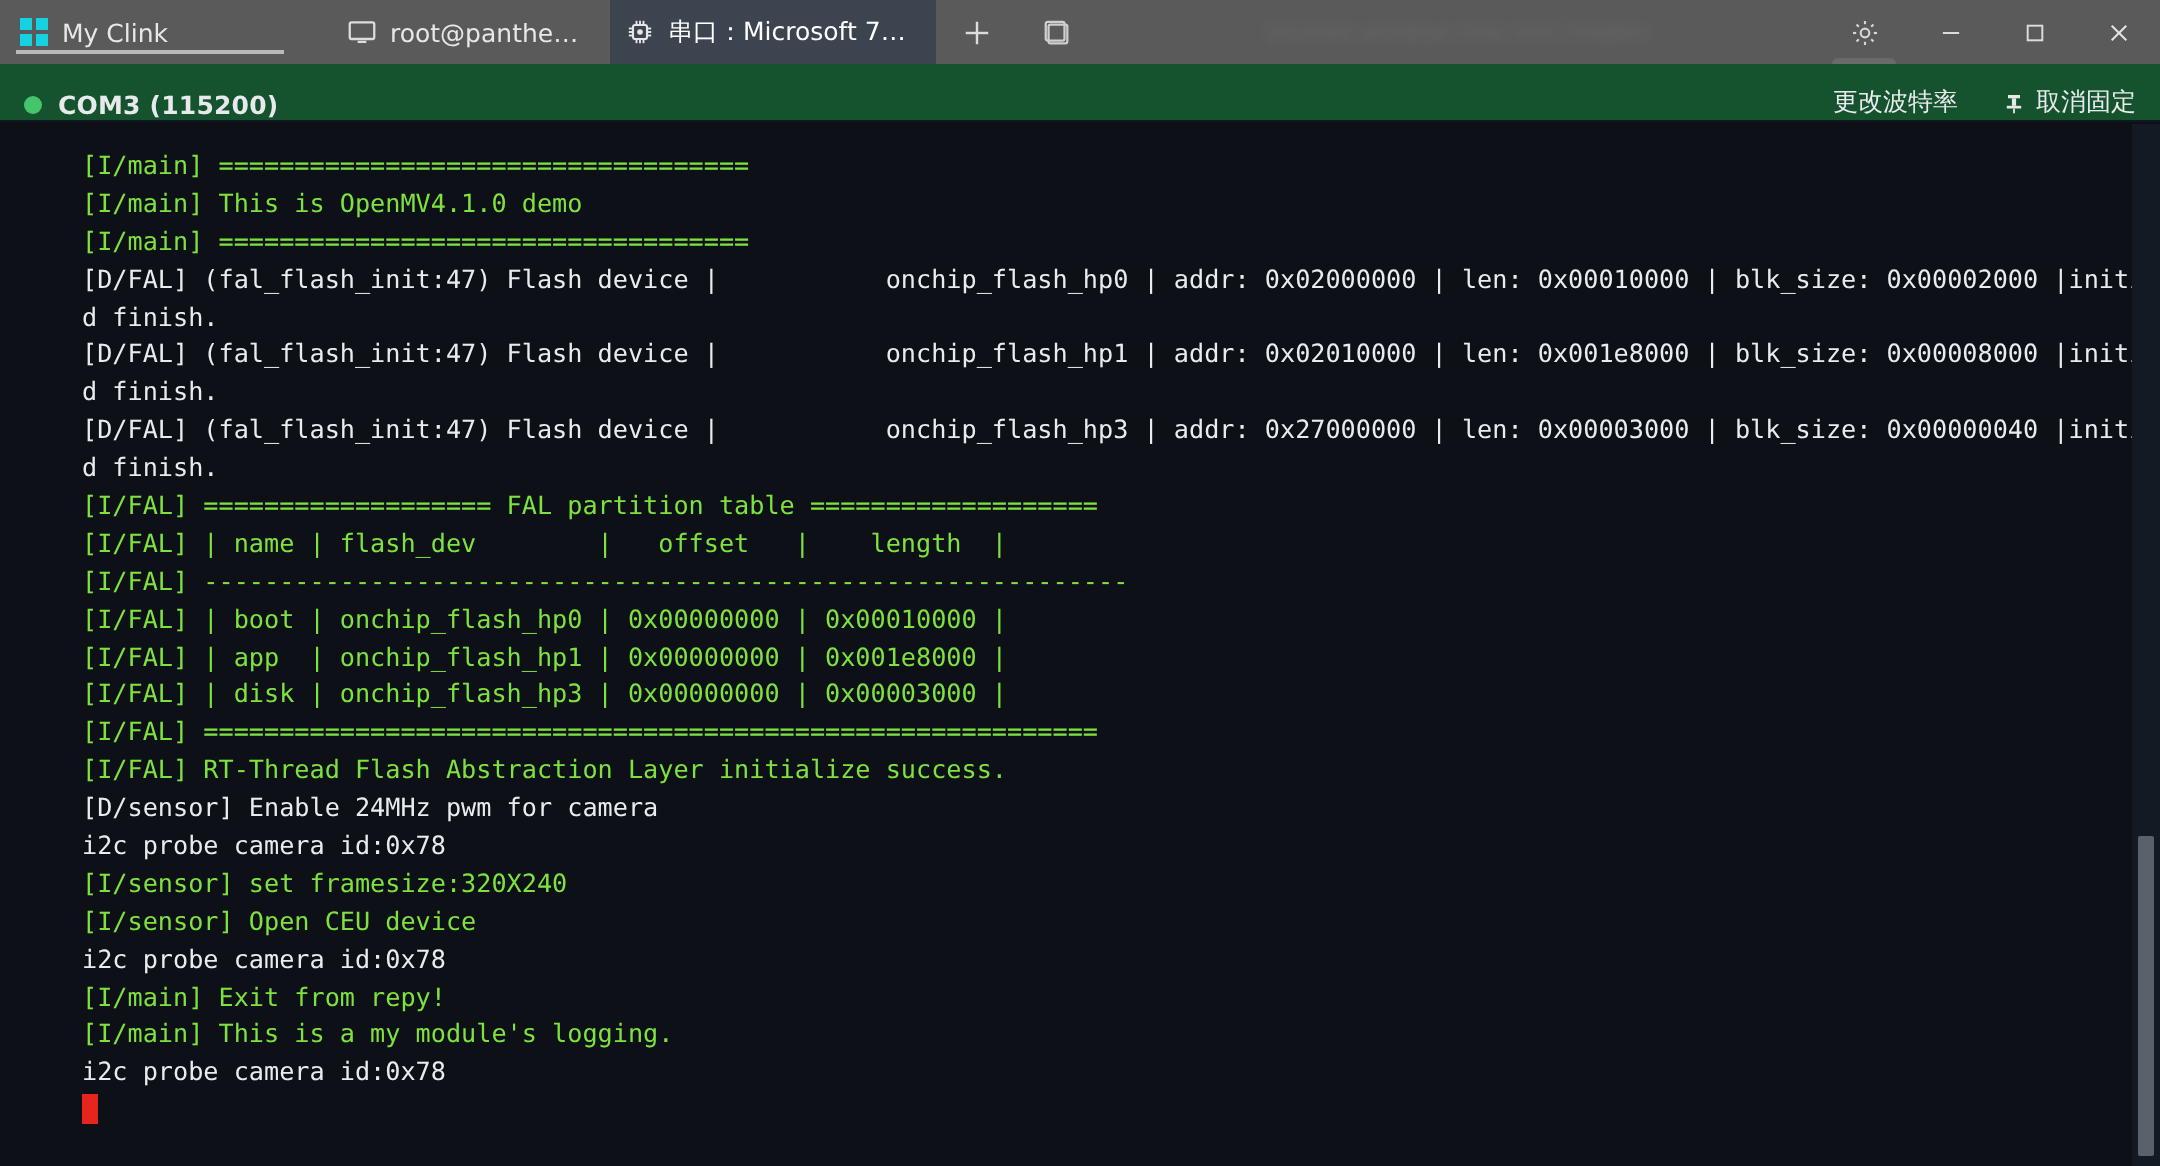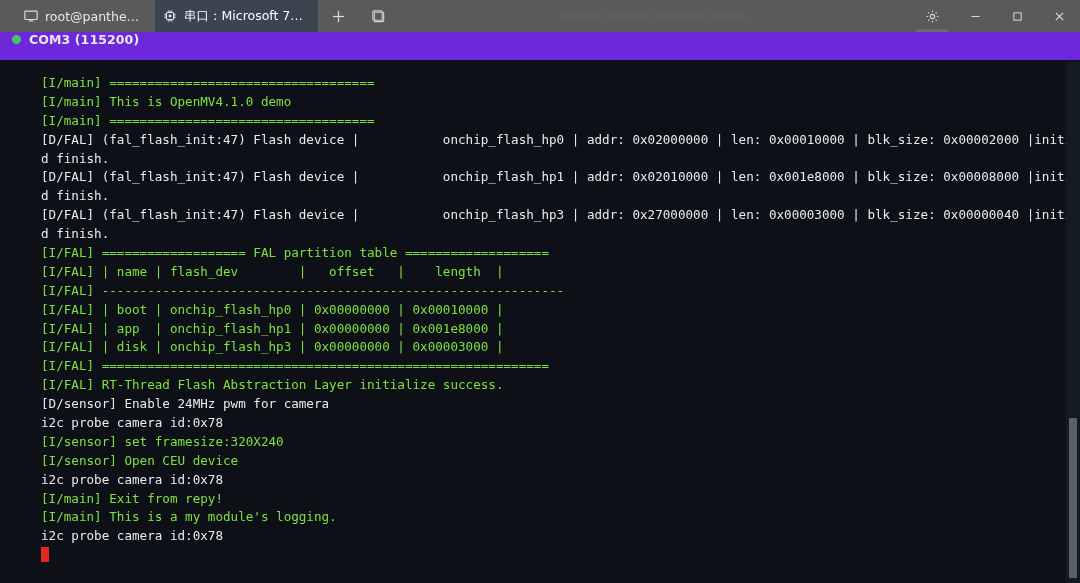--- a/index.html
+++ b/index.html
@@ -103,23 +103,23 @@
   }
   .gearwrap::after{
     content:"";
     position:absolute; left:6px; right:6px; bottom:0; height:3px;
     background:#6a6a6a; border-radius:3px 3px 0 0;
   }
 
   
   .toolbar {
     height: 29px;
-    background: #6d28d9;
+    background: #14532d;
     display: flex;
-    align-items: flex-start;
+    align-items: flex-end;
     padding: 0 12px;
     box-sizing: border-box;
     color: #e7e9ec;
     font-size: 12.5px;
     border-bottom: 1px solid #111720;
   }
   .conn {
     display: flex; align-items: center; gap: 8px;
     font-weight: bold;
     letter-spacing: .1px;
@@ -178,20 +178,29 @@
     width: 8px;
     border-radius: 1px;
     background: #5b616b;
   }
 </style>
 </head>
 <body>
 
 <div class="titlebar">
 
+  <div class="tab first">
+    <span class="win-logo">
+        <i></i>
+        <i></i>
+        <i></i>
+        <i></i>
+      </span>
+    <span class="tab-label">My Clink</span>
+  </div>
 
   <div class="tab second">
     <span class="icon">
       <svg width="14" height="14" viewBox="0 0 16 16">
           <rect x="1" y="2.5" width="14" height="9.5" rx="1" fill="none" stroke="#ddd" stroke-width="1.3"></rect>
           <rect x="5.5" y="13" width="5" height="1.3" fill="#ddd"></rect>
         </svg>
     </span>
     <span class="tab-label">root@panther-x2:~</span>
   </div>
@@ -271,20 +280,36 @@
       </div>
     </div>
   </div>
 </div>
 
 <div class="toolbar">
   <div class="conn">
     <span class="dot" style="background: rgb(70, 196, 106);"></span>
     <span>COM3 (115200)</span>
   </div>
+  <div class="toolbar-right">
+    <div class="tb-action">
+      <span>更改波特率</span>
+    </div>
+    <div class="tb-action">
+      <span class="icon">
+        <svg width="12" height="12" viewBox="0 0 16 16">
+          <rect x="4" y="2" width="8" height="2.2" fill="#e6e8ea"></rect>
+          <rect x="6.6" y="4.2" width="2.8" height="5" fill="#e6e8ea"></rect>
+          <rect x="3.2" y="9.2" width="9.6" height="1.8" fill="#e6e8ea"></rect>
+          <rect x="7.4" y="11" width="1.2" height="3.2" fill="#e6e8ea"></rect>
+        </svg>
+      </span>
+      <span>取消固定</span>
+    </div>
+  </div>
 </div>
 
 <div class="terminal">
   <div class="term-inner" id="term-inner"><span class="ln c-green">[I/main] ===================================</span><span class="ln c-green">[I/main] This is OpenMV4.1.0 demo</span><span class="ln c-green">[I/main] ===================================</span><span class="ln c-white">[D/FAL] (fal_flash_init:47) Flash device |           onchip_flash_hp0 | addr: 0x02000000 | len: 0x00010000 | blk_size: 0x00002000 |initialize</span><span class="ln c-white">d finish.</span><span class="ln c-white">[D/FAL] (fal_flash_init:47) Flash device |           onchip_flash_hp1 | addr: 0x02010000 | len: 0x001e8000 | blk_size: 0x00008000 |initialize</span><span class="ln c-white">d finish.</span><span class="ln c-white">[D/FAL] (fal_flash_init:47) Flash device |           onchip_flash_hp3 | addr: 0x27000000 | len: 0x00003000 | blk_size: 0x00000040 |initialize</span><span class="ln c-white">d finish.</span><span class="ln c-green">[I/FAL] =================== FAL partition table ===================</span><span class="ln c-green">[I/FAL] | name | flash_dev        |   offset   |    length  |</span><span class="ln c-green">[I/FAL] -------------------------------------------------------------</span><span class="ln c-green">[I/FAL] | boot | onchip_flash_hp0 | 0x00000000 | 0x00010000 |</span><span class="ln c-green">[I/FAL] | app  | onchip_flash_hp1 | 0x00000000 | 0x001e8000 |</span><span class="ln c-green">[I/FAL] | disk | onchip_flash_hp3 | 0x00000000 | 0x00003000 |</span><span class="ln c-green">[I/FAL] ===========================================================</span><span class="ln c-green">[I/FAL] RT-Thread Flash Abstraction Layer initialize success.</span><span class="ln c-white">[D/sensor] Enable 24MHz pwm for camera</span><span class="ln c-white">i2c probe camera id:0x78</span><span class="ln c-green">[I/sensor] set framesize:320X240</span><span class="ln c-green">[I/sensor] Open CEU device</span><span class="ln c-white">i2c probe camera id:0x78</span><span class="ln c-green">[I/main] Exit from repy!</span><span class="ln c-green">[I/main] This is a my module's logging.</span><span class="ln c-white">i2c probe camera id:0x78</span><span class="ln"><span class="cursor" style="background: rgb(232, 36, 31);"></span></span></div>
 </div>
 
 <div class="sb-track">
   <div class="sb-thumb" id="sb-thumb" style="top: 356px; height: 160px;"></div>
 </div>
 

